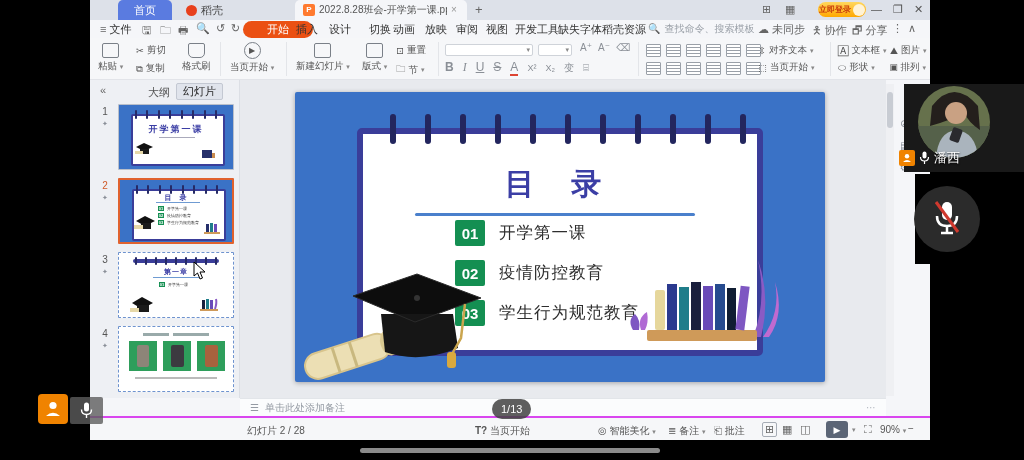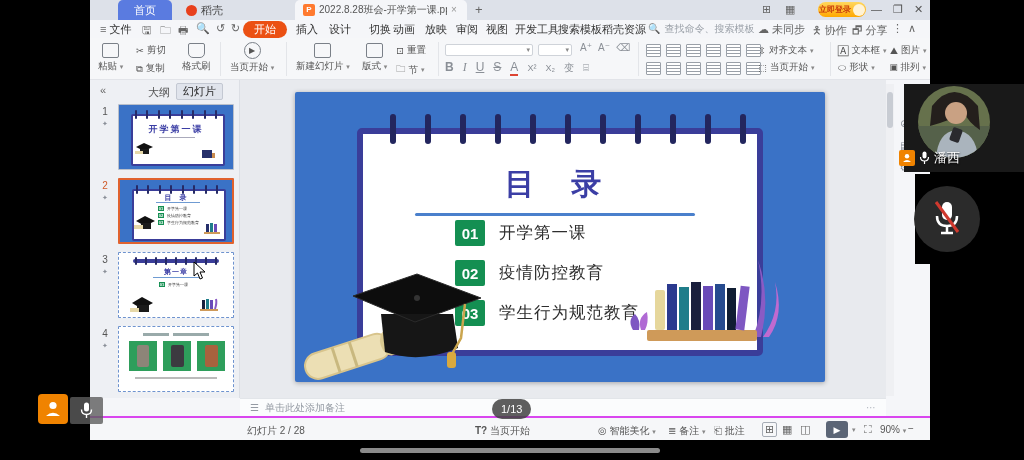--- a/index.html
+++ b/index.html
@@ -27,21 +27,21 @@
   .login-pill{left:728px;top:2px;width:48px;height:15px;border-radius:8px;
               background:linear-gradient(#ffd75e,#ffa800);display:flex;align-items:center;
               justify-content:center;gap:2px;font-size:8px;color:#c83a0a;font-weight:bold;}
   .login-av{width:12px;height:12px;border-radius:50%;background:#fff3d6;overflow:hidden;flex:none;}
   .winbtn{top:3px;font-size:11px;color:#555;}
 
   
   .menurow{left:0;top:20px;width:840px;height:18px;background:#f5f6f9;font-size:11px;color:#333;}
   .mitem{top:2px;}
   .start-pill{left:153px;top:1px;background:#eb5013;color:#fff;border-radius:9px;
-              padding:1px 11px;font-size:11px;}
+              padding:1px 24px;font-size:11px;}
   .searchbox{left:558px;top:1px;width:138px;height:15px;color:#9aa0a8;font-size:10px;
              display:flex;align-items:center;gap:4px;}
   .gray{color:#666;}
 
   
   .ribbon{left:0;top:38px;width:840px;height:42px;background:#f6f7f9;border-bottom:1px solid #e2e4e9;box-sizing:border-box;}
   .rlabel{font-size:9.5px;color:#555;white-space:nowrap;}
   .rbig{display:flex;flex-direction:column;align-items:center;gap:2px;}
   .rico{width:15px;height:13px;border:1.2px solid #7a8088;border-radius:2px;}
   .rsep{width:1px;height:34px;background:#e3e5e9;top:4px;}
@@ -159,21 +159,21 @@
       <span class="abs mitem gray" style="left:141px;">↻</span>
       <span class="start-pill abs"><span>开始</span></span>
       <span class="abs mitem" style="left:206px;">插入</span>
       <span class="abs mitem" style="left:239px;">设计</span>
       <span class="abs mitem" style="left:279px;">切换</span>
       <span class="abs mitem" style="left:303px;">动画</span>
       <span class="abs mitem" style="left:335px;">放映</span>
       <span class="abs mitem" style="left:366px;">审阅</span>
       <span class="abs mitem" style="left:396px;">视图</span>
       <span class="abs mitem" style="left:425px;">开发工具</span>
-      <span class="abs mitem" style="left:468px;">搜索模板</span>
+      <span class="abs mitem" style="left:468px;">缺失字体</span>
       <span class="abs mitem" style="left:512px;">稻壳资源</span>
       <div class="searchbox abs">
         <span>🔍</span>
         <span>查找命令、搜索模板</span>
       </div>
       <span class="abs mitem gray" style="left:668px;">☁ <span>未同步</span></span>
       <span class="abs mitem gray" style="left:722px;">🯅 <span>协作</span></span>
       <span class="abs mitem gray" style="left:762px;">🗗 <span>分享</span></span>
       <span class="abs mitem gray" style="left:802px;">⋮</span>
       <span class="abs mitem gray" style="left:818px;">∧</span>

